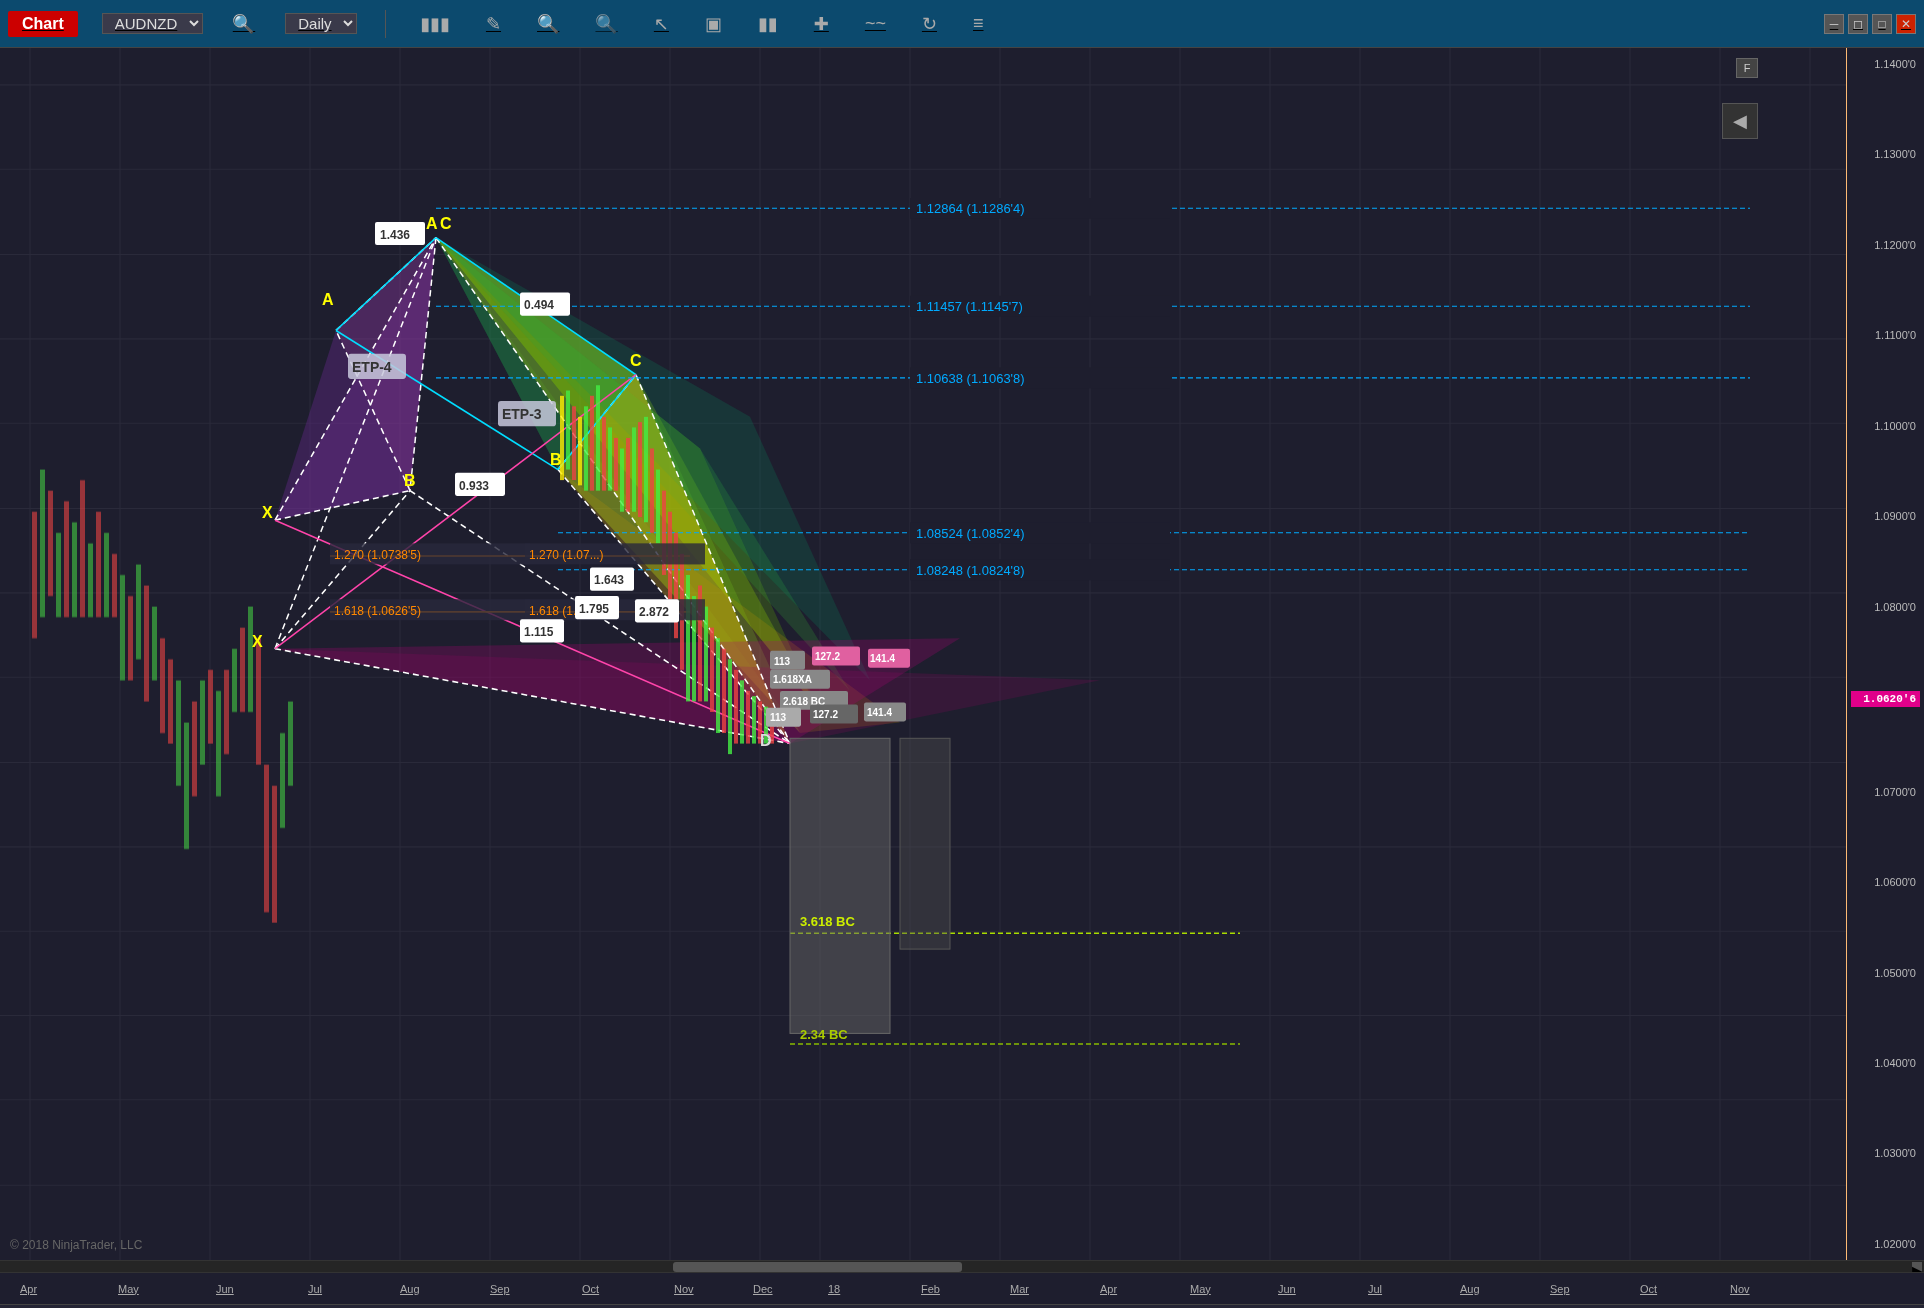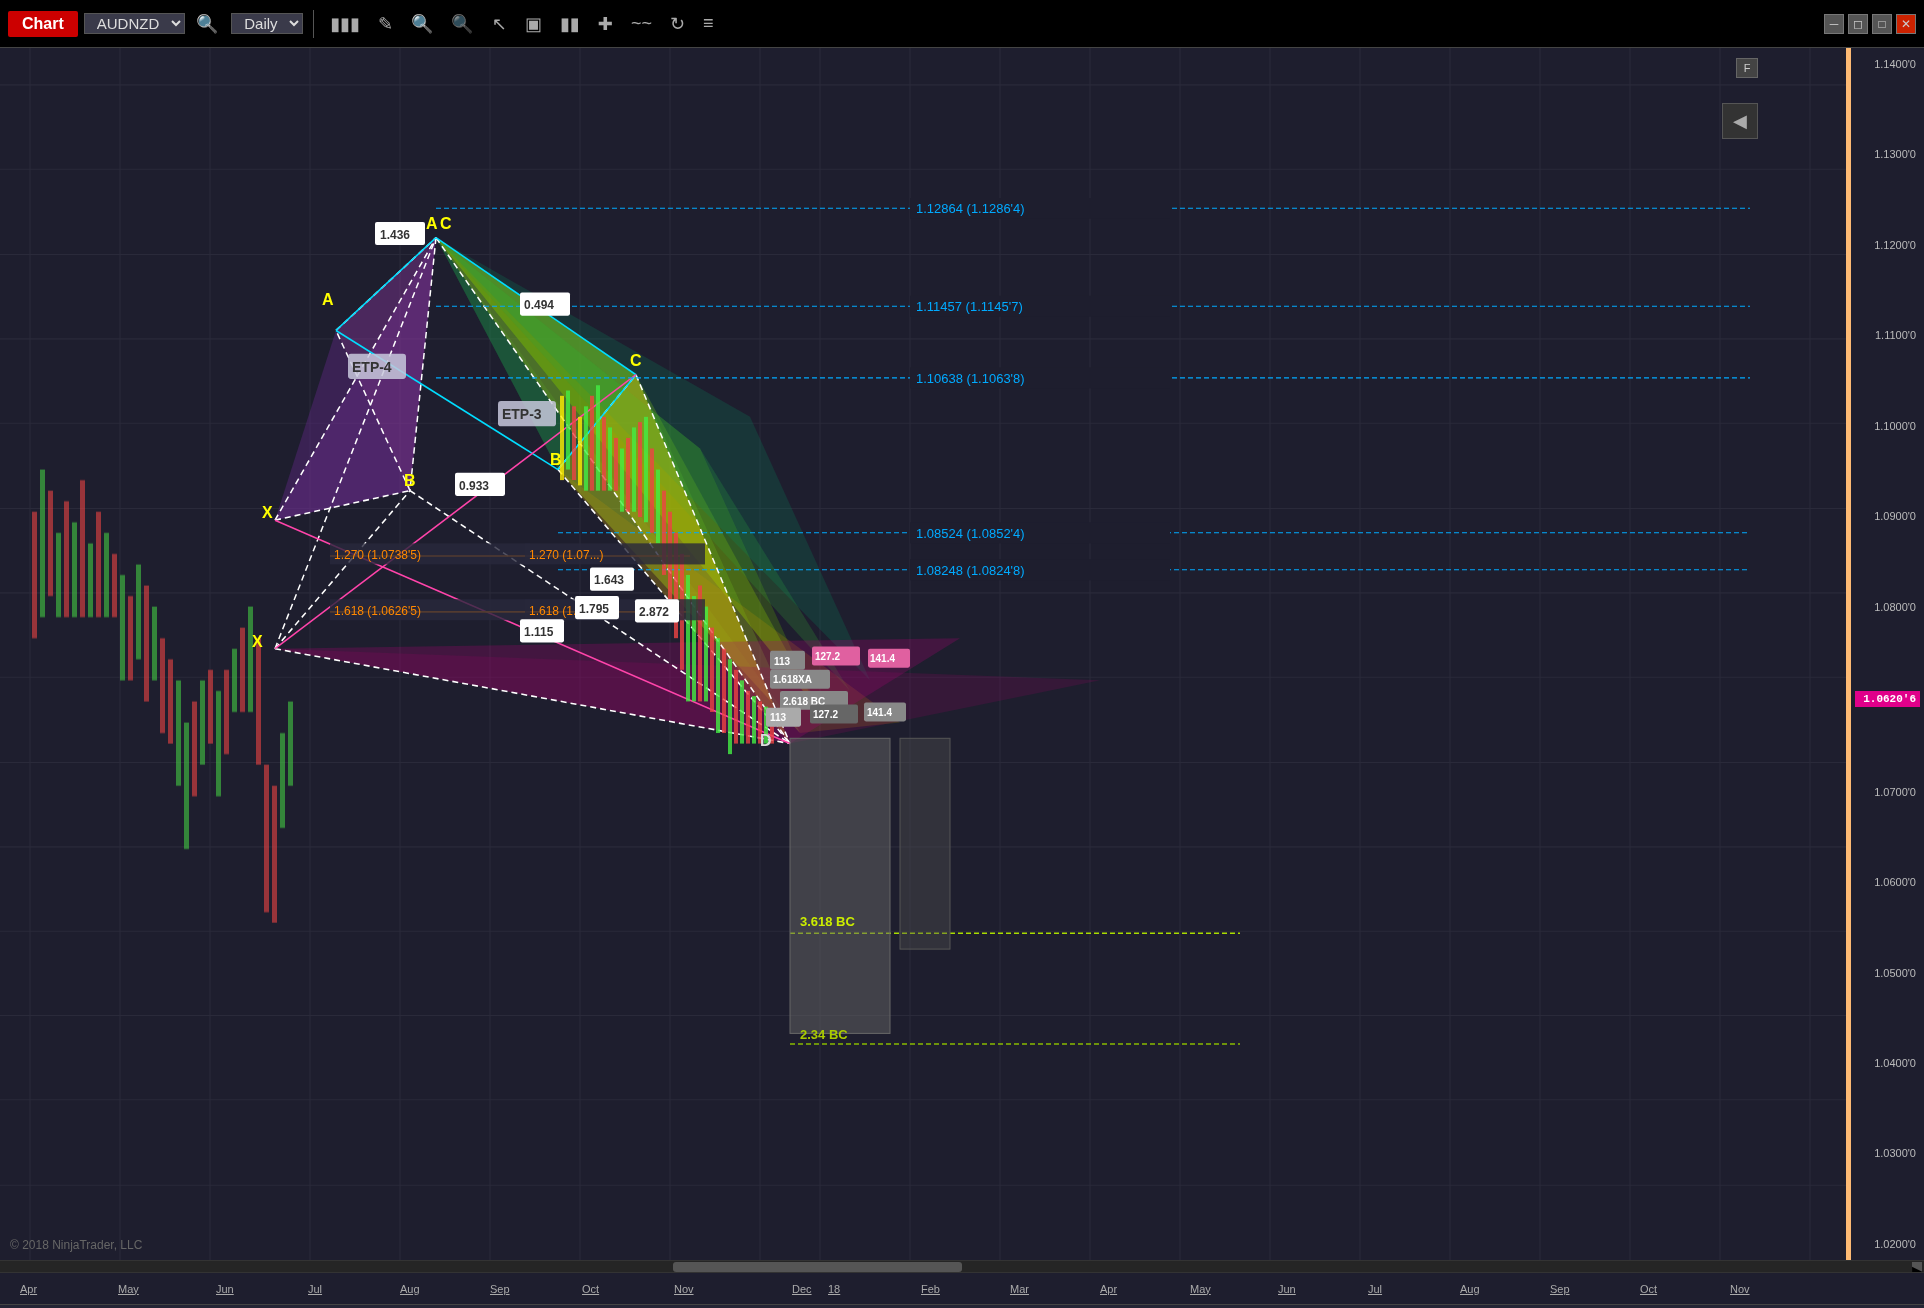--- a/index.html
+++ b/index.html
@@ -1,26 +1,27 @@
 <!DOCTYPE html>
 <html><head>
   <meta charset="utf-8">
   <style>
     * { margin: 0; padding: 0; box-sizing: border-box; }
     body { background: #1a1a2e; font-family: Arial, sans-serif; width: 1924px; height: 1308px; overflow: hidden; }
 
     
     #toolbar {
       height: 48px;
-      background: #000000;
+      background: #0c4a6e;
       display: flex;
       align-items: center;
       border-bottom: 1px solid #444;
       padding: 0 8px;
-      gap: 6px;
+      gap: 24px;
+      text-decoration: underline;
     }
     .chart-title-btn {
       background: #cc0000;
       color: white;
       font-weight: bold;
       font-size: 16px;
       padding: 4px 14px;
       border: none;
       cursor: pointer;
       border-radius: 2px;
@@ -71,21 +72,21 @@
     }
     #chart-main {
       flex: 1;
       position: relative;
       background: #1e1e2e;
       overflow: hidden;
     }
     #price-axis {
       width: 78px;
       background: #1e1e2e;
-      border-left: 5px solid #fdba74;
+      border-left: 1px solid #fdba74;
       position: relative;
       display: flex;
       flex-direction: column;
       justify-content: space-between;
       padding: 10px 4px;
     }
     .price-label {
       font-size: 11px;
       color: #bbb;
       text-align: right;
@@ -492,21 +493,21 @@
 
 <div id="time-axis">
   <span class="time-label" style="left: 20px;">Apr</span>
   <span class="time-label" style="left: 118px;">May</span>
   <span class="time-label" style="left: 216px;">Jun</span>
   <span class="time-label" style="left: 308px;">Jul</span>
   <span class="time-label" style="left: 400px;">Aug</span>
   <span class="time-label" style="left: 490px;">Sep</span>
   <span class="time-label" style="left: 582px;">Oct</span>
   <span class="time-label" style="left: 674px;">Nov</span>
-  <span class="time-label" style="left: 792px; text-align: right;">Dec</span>
+  <span class="time-label" style="left: 753px; text-align: right;">Dec</span>
   <span class="time-label" style="left: 828px;">18</span>
   <span class="time-label" style="left: 921px;">Feb</span>
   <span class="time-label" style="left: 1010px;">Mar</span>
   <span class="time-label" style="left: 1100px;">Apr</span>
   <span class="time-label" style="left: 1190px;">May</span>
   <span class="time-label" style="left: 1278px;">Jun</span>
   <span class="time-label" style="left: 1368px;">Jul</span>
   <span class="time-label" style="left: 1460px;">Aug</span>
   <span class="time-label" style="left: 1550px;">Sep</span>
   <span class="time-label" style="left: 1640px;">Oct</span>

